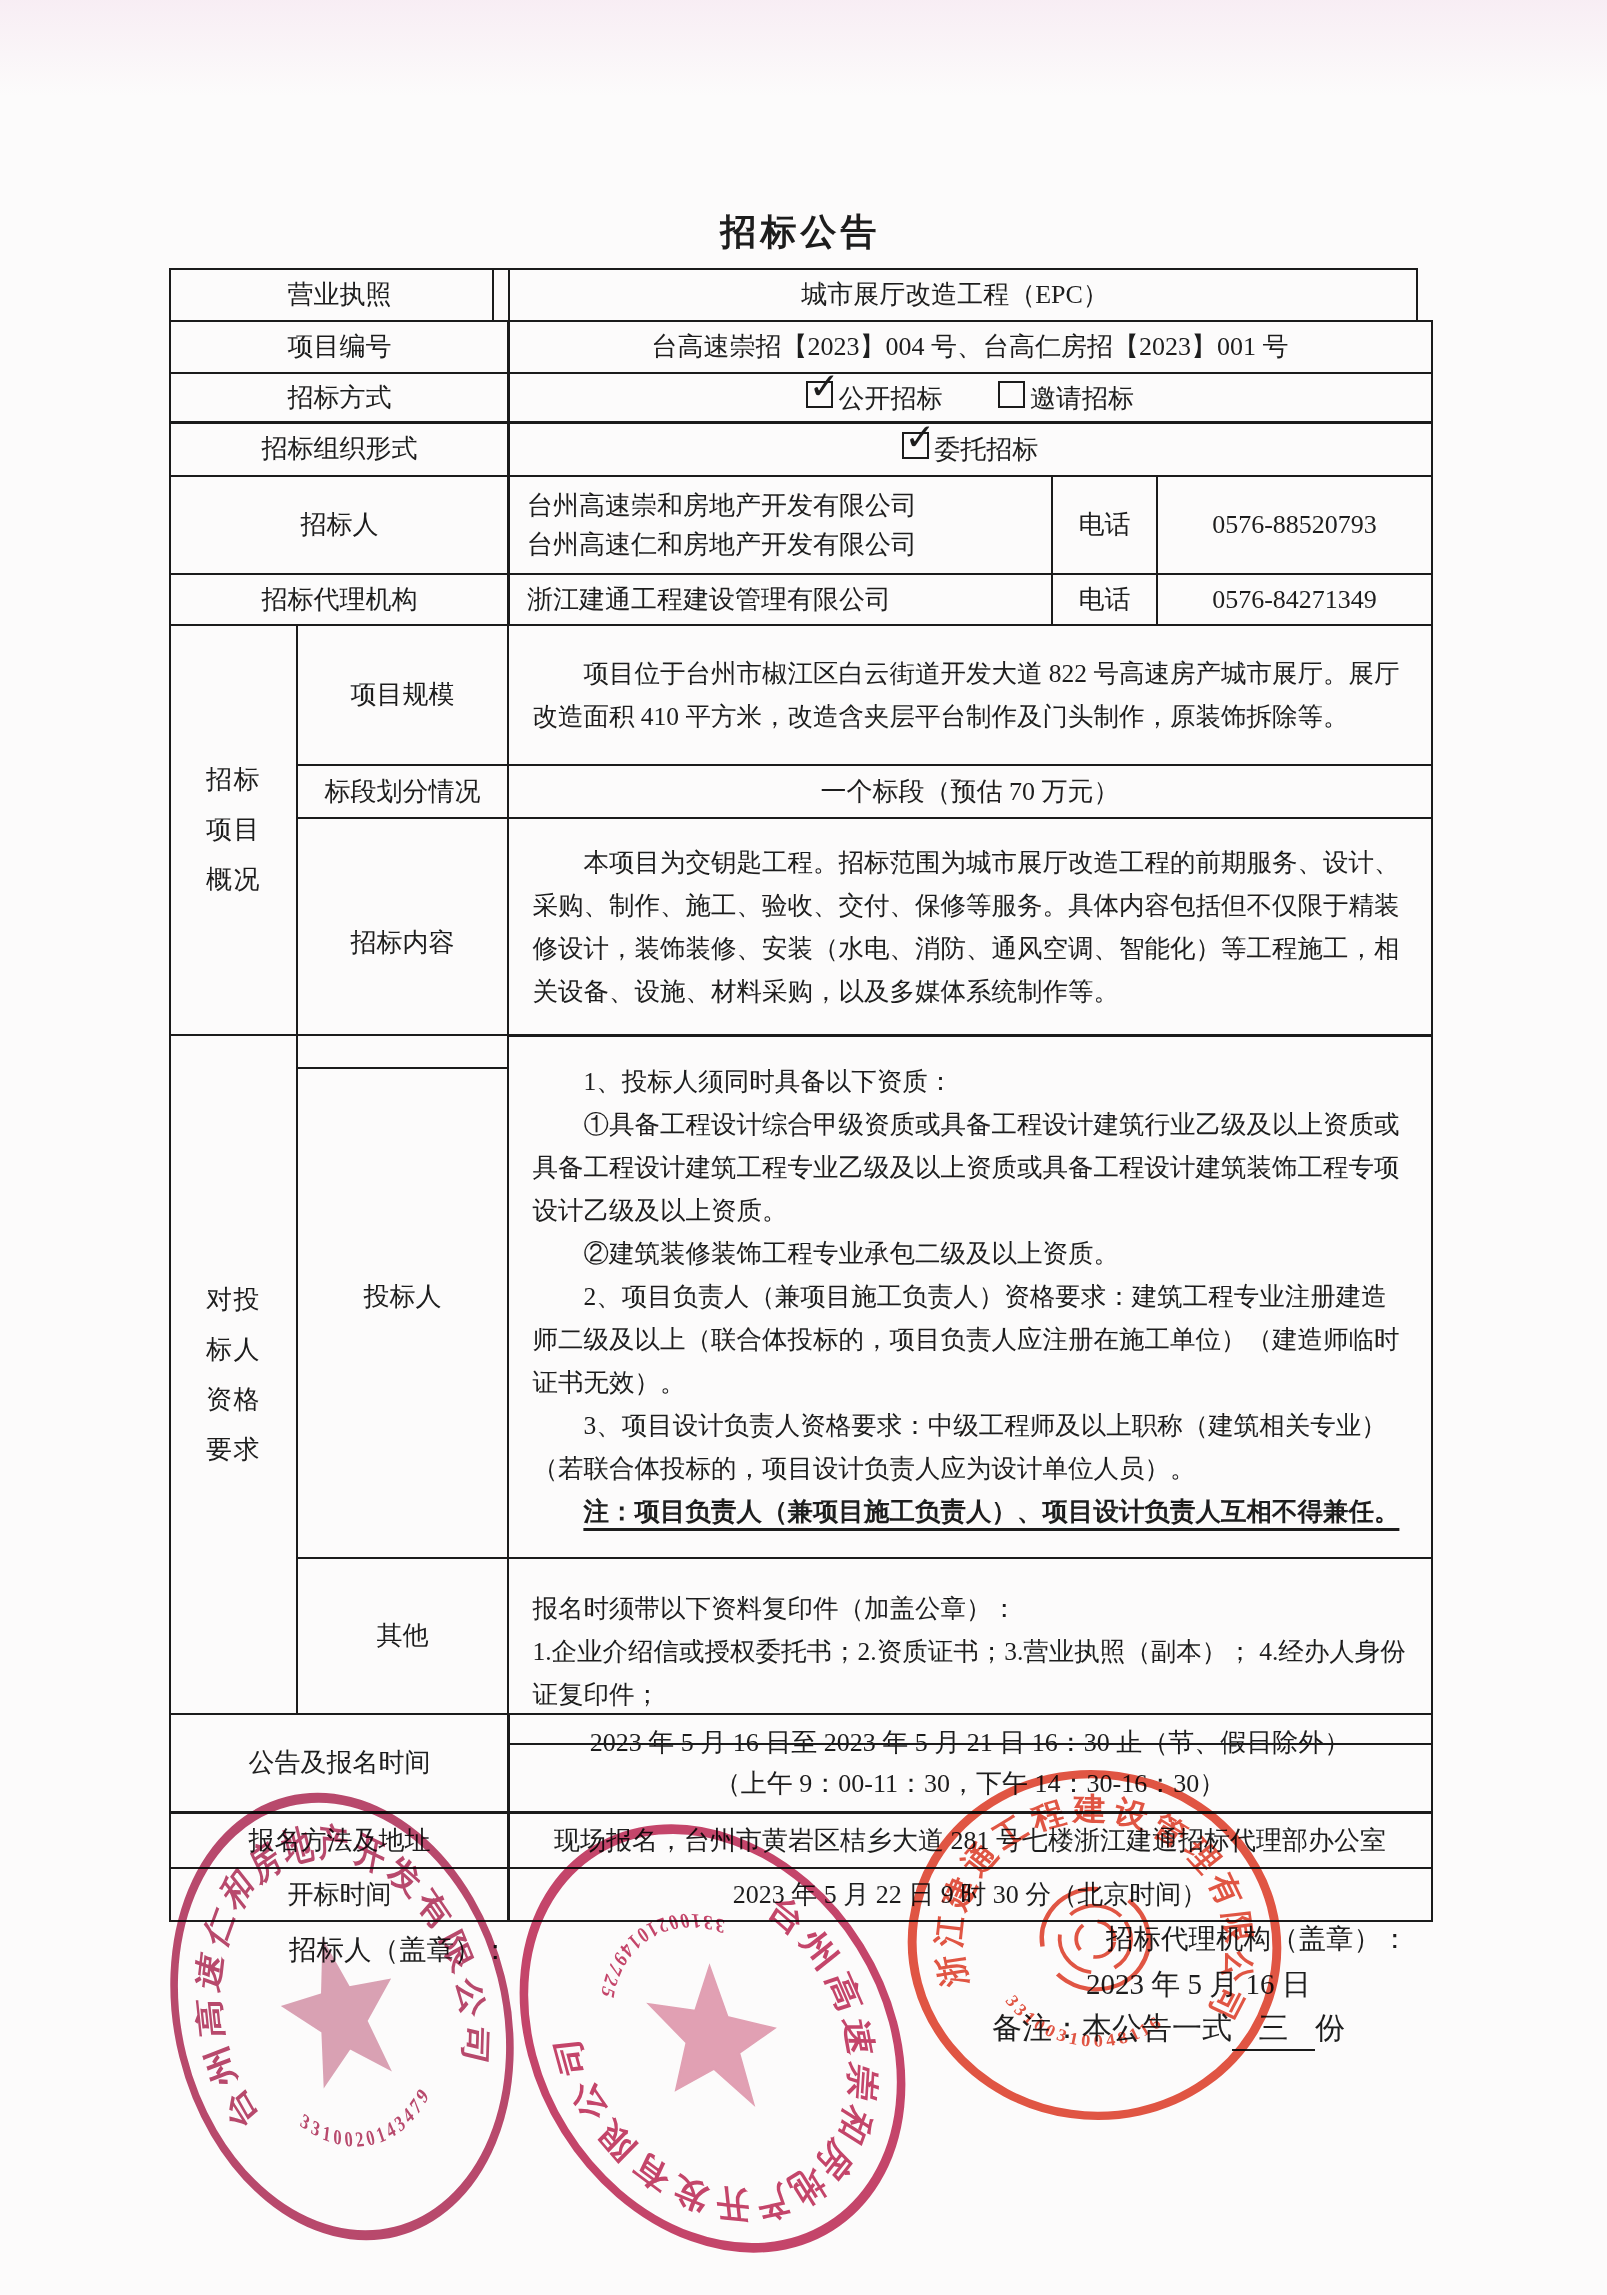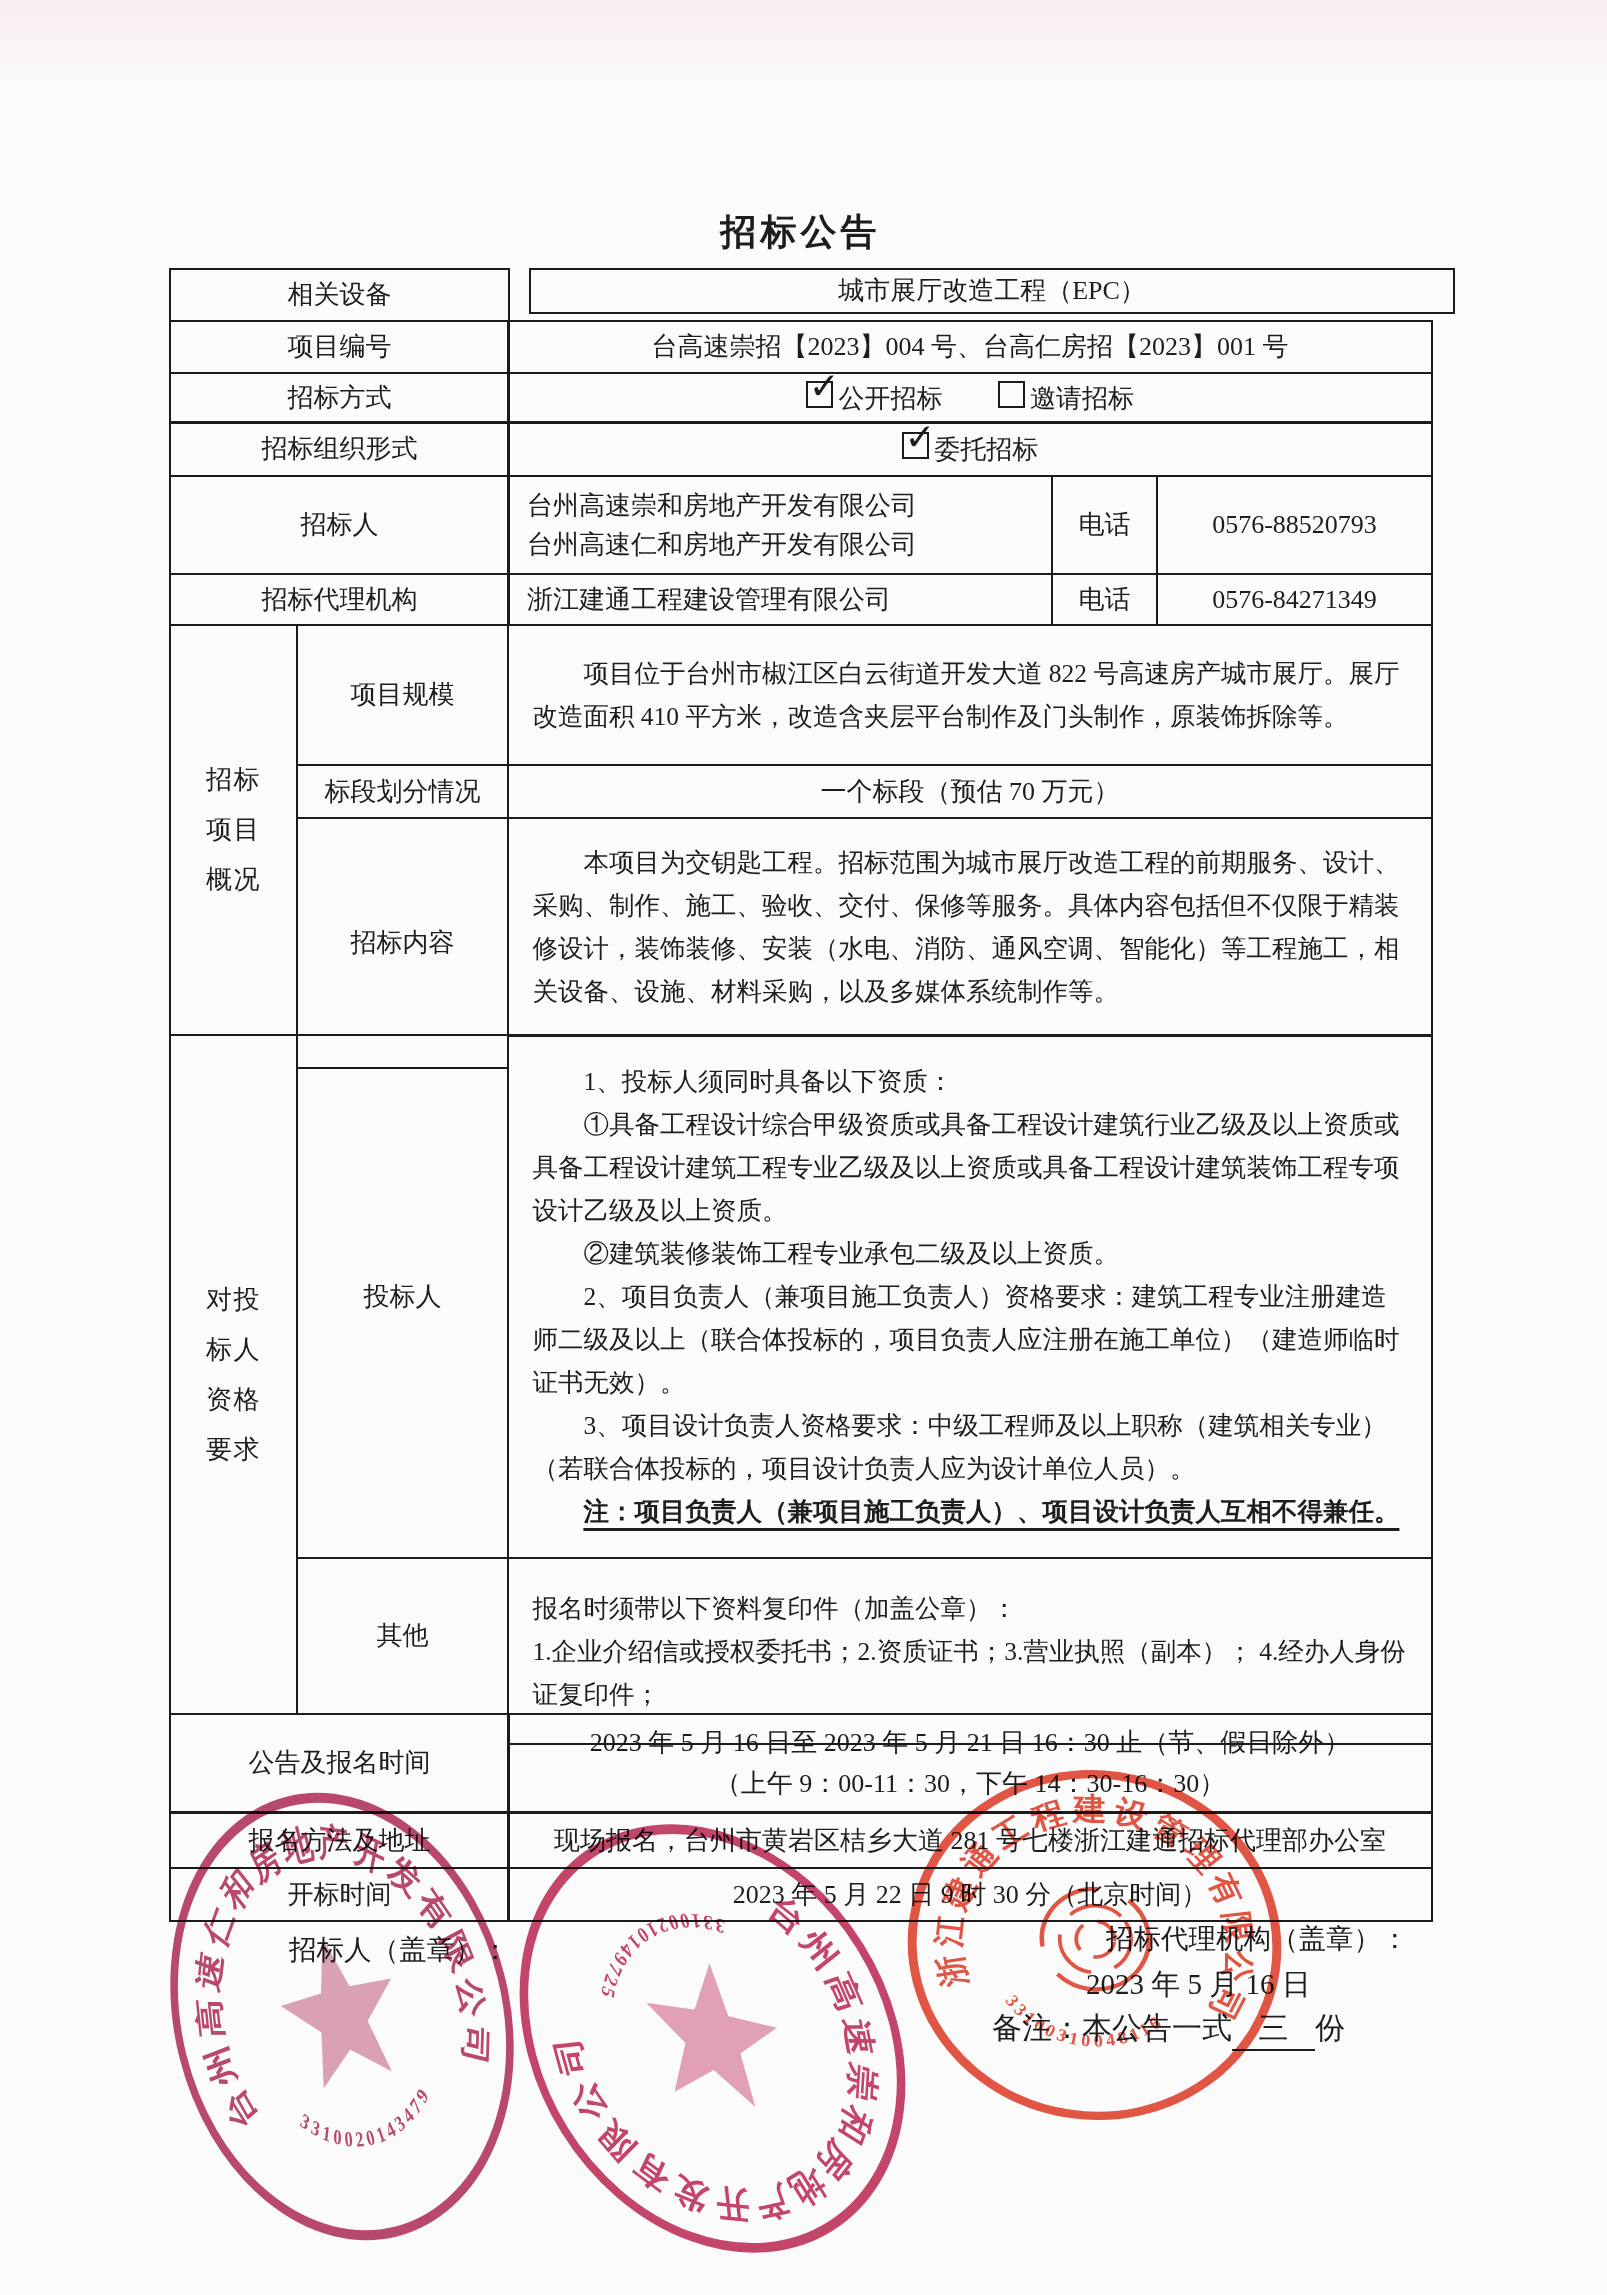--- a/index.html
+++ b/index.html
@@ -57,22 +57,22 @@
 </head>
 <body>
 
 <div class="sheet">
   <div class="scan-tint"></div>
 
   <h1 class="title">招标公告</h1>
 
   <div>
 
-    <div class="c" style="left:169px;top:268px;width:341px;height:54px">相关设备</div>
-    <div class="c" style="left:529px;top:268px;width:926px;height:46px">城市展厅改造工程（EPC）</div>
+    <div class="c" style="left:169px;top:268px;width:341px;height:54px">营业执照</div>
+    <div class="c" style="left:492px;top:268px;width:926px;height:54px">城市展厅改造工程（EPC）</div>
 
     <div class="c" style="left:169px;top:320px;width:341px;height:54px">项目编号</div>
     <div class="c" style="left:507px;top:320px;width:926px;height:54px">台高速崇招【2023】004 号、台高仁房招【2023】001 号</div>
 
     <div class="c" style="left:169px;top:372px;width:341px;height:52px">招标方式</div>
     <div class="c" style="left:507px;top:372px;width:926px;height:52px">
       <span class="opt"><span class="cbx"><span class="mark">✓</span></span><span>公开招标</span></span>
       <span class="optgap"></span>
       <span class="opt"><span class="cbx"></span><span>邀请招标</span></span>
     </div>

